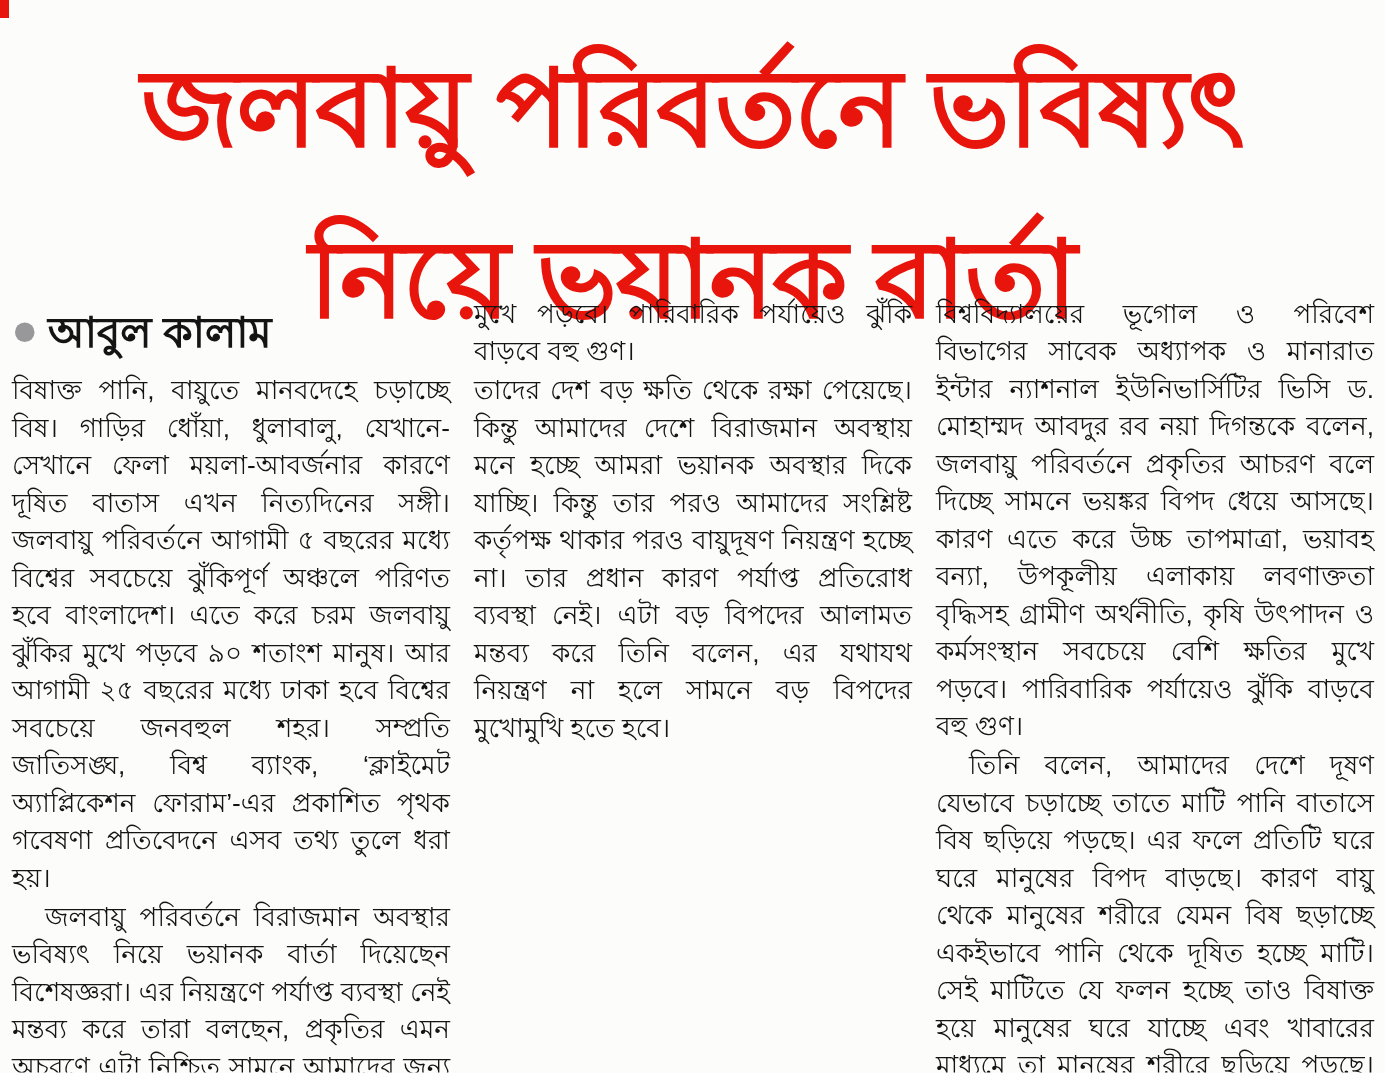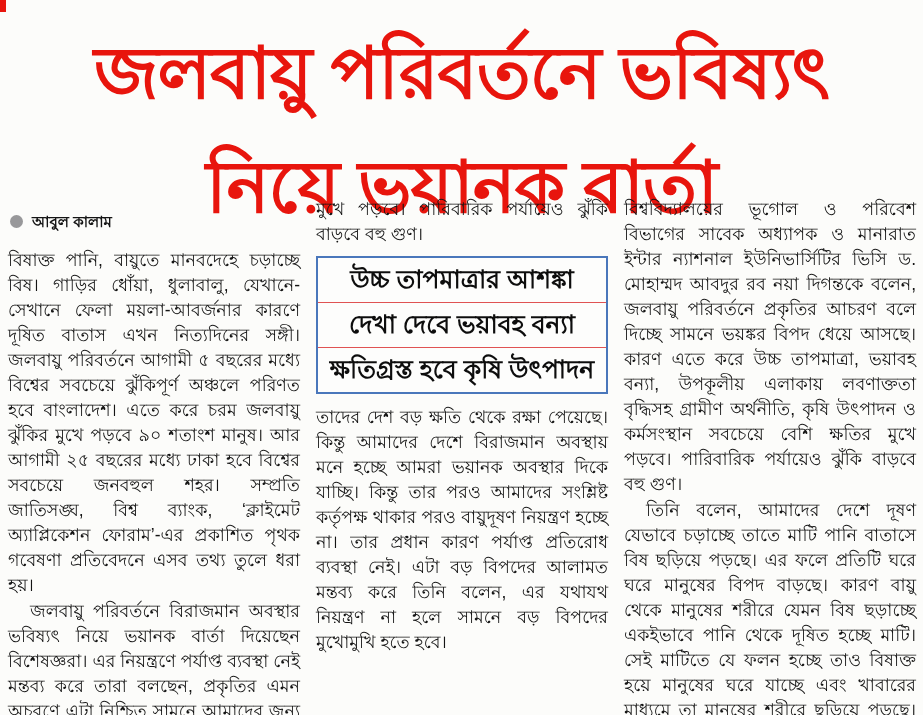--- a/index.html
+++ b/index.html
@@ -38,21 +38,21 @@
     flex:1 1 0; min-width:0;
     font-size:17.5px;
     line-height:25px;
     text-align:justify;
   }
   .col p { margin:0 0 1px 0; }
   .col p.indent { text-indent:22px; }
 
   .byline {
     display:flex; align-items:center; gap:9px;
-    font-weight:bold; font-size:15px;
+    font-weight:bold; font-size:28px;
     margin:12px 0 14px 2px;
     text-align:left;
   }
   .byline-dot {
     width:13px; height:13px; border-radius:50%;
     background:#98989a; flex:0 0 auto;
   }
 
   .highlight-box {
     border:2px solid #4a77bb;
@@ -89,25 +89,20 @@
       <div class="byline">
         <span class="byline-dot"></span>
         <span>আবুল কালাম</span>
       </div>
       <p>বিষাক্ত পানি, বায়ুতে মানবদেহে চড়াচ্ছে বিষ। গাড়ির ধোঁয়া, ধুলাবালু, যেখানে-সেখানে ফেলা ময়লা-আবর্জনার কারণে দূষিত বাতাস এখন নিত্যদিনের সঙ্গী। জলবায়ু পরিবর্তনে আগামী ৫ বছরের মধ্যে বিশ্বের সবচেয়ে ঝুঁকিপূর্ণ অঞ্চলে পরিণত হবে বাংলাদেশ। এতে করে চরম জলবায়ু ঝুঁকির মুখে পড়বে ৯০ শতাংশ মানুষ। আর আগামী ২৫ বছরের মধ্যে ঢাকা হবে বিশ্বের সবচেয়ে জনবহুল শহর। সম্প্রতি জাতিসঙ্ঘ, বিশ্ব ব্যাংক, ‘ক্লাইমেট অ্যাপ্লিকেশন ফোরাম’-এর প্রকাশিত পৃথক গবেষণা প্রতিবেদনে এসব তথ্য তুলে ধরা হয়।</p>
       <p class="indent">জলবায়ু পরিবর্তনে বিরাজমান অবস্থার ভবিষ্যৎ নিয়ে ভয়ানক বার্তা দিয়েছেন বিশেষজ্ঞরা। এর নিয়ন্ত্রণে পর্যাপ্ত ব্যবস্থা নেই মন্তব্য করে তারা বলছেন, প্রকৃতির এমন অচরণে এটা নিশ্চিত সামনে আমাদের জন্য ধেয়ে আসছে ভয়ানক বিপদ। যদিও ইতোমধ্যে বায়ুদূষণের পাশাপাশি ঘরের ভেতরের বায়ুদূষণও বড় উদ্বেগের কারণ হয়ে দাঁড়িয়েছে। এর নিয়ন্ত্রণে এগিয়ে না এলে সময়ের সাথে জলোচ্ছ্বাস, উচ্চ তাপমাত্রা, ভয়াবহ বন্যা, উপকূলীয় এলাকায় লবণাক্ততা বৃদ্ধিসহ গ্রামীণ অর্থনীতি, কৃষি উৎপাদন ও কর্মসংস্থান সবচেয়ে বেশি ক্ষতির</p>
     </div>
 
     <div class="col">
       <p>মুখে পড়বে। পারিবারিক পর্যায়েও ঝুঁকি বাড়বে বহু গুণ।</p>
-      <div class="highlight-box">
-        <div class="hline">উচ্চ তাপমাত্রার আশঙ্কা</div>
-        <div class="hline">দেখা দেবে ভয়াবহ বন্যা</div>
-        <div class="hline">ক্ষতিগ্রস্ত হবে কৃষি উৎপাদন</div>
-      </div>
       <p>তাদের দেশ বড় ক্ষতি থেকে রক্ষা পেয়েছে। কিন্তু আমাদের দেশে বিরাজমান অবস্থায় মনে হচ্ছে আমরা ভয়ানক অবস্থার দিকে যাচ্ছি। কিন্তু তার পরও আমাদের সংশ্লিষ্ট কর্তৃপক্ষ থাকার পরও বায়ুদূষণ নিয়ন্ত্রণ হচ্ছে না। তার প্রধান কারণ পর্যাপ্ত প্রতিরোধ ব্যবস্থা নেই। এটা বড় বিপদের আলামত মন্তব্য করে তিনি বলেন, এর যথাযথ নিয়ন্ত্রণ না হলে সামনে বড় বিপদের মুখোমুখি হতে হবে।</p>
 
     </div>
 
     <div class="col">
       <p>বিশ্ববিদ্যালয়ের ভূগোল ও পরিবেশ বিভাগের সাবেক অধ্যাপক ও মানারাত ইন্টার ন্যাশনাল ইউনিভার্সিটির ভিসি ড. মোহাম্মদ আবদুর রব নয়া দিগন্তকে বলেন, জলবায়ু পরিবর্তনে প্রকৃতির আচরণ বলে দিচ্ছে সামনে ভয়ঙ্কর বিপদ ধেয়ে আসছে। কারণ এতে করে উচ্চ তাপমাত্রা, ভয়াবহ বন্যা, উপকূলীয় এলাকায় লবণাক্ততা বৃদ্ধিসহ গ্রামীণ অর্থনীতি, কৃষি উৎপাদন ও কর্মসংস্থান সবচেয়ে বেশি ক্ষতির মুখে পড়বে। পারিবারিক পর্যায়েও ঝুঁকি বাড়বে বহু গুণ।</p>
       <p class="indent">তিনি বলেন, আমাদের দেশে দূষণ যেভাবে চড়াচ্ছে তাতে মাটি পানি বাতাসে বিষ ছড়িয়ে পড়ছে। এর ফলে প্রতিটি ঘরে ঘরে মানুষের বিপদ বাড়ছে। কারণ বায়ু থেকে মানুষের শরীরে যেমন বিষ ছড়াচ্ছে একইভাবে পানি থেকে দূষিত হচ্ছে মাটি। সেই মাটিতে যে ফলন হচ্ছে তাও বিষাক্ত হয়ে মানুষের ঘরে যাচ্ছে এবং খাবারের মাধ্যমে তা মানুষের শরীরে ছড়িয়ে পড়ছে। তাই সময় থাকতে এর নিয়ন্ত্রণে কার্যকর ব্যবস্থা গ্রহণে তিনি তাগিদ দেন।</p>
 
     </div>
 

